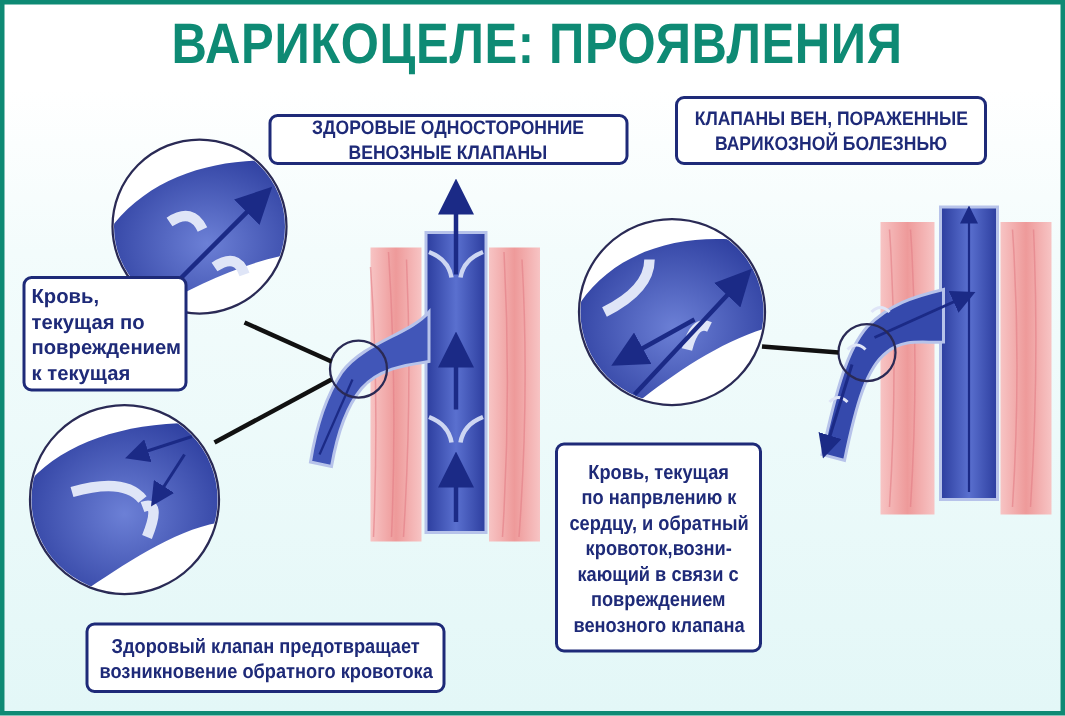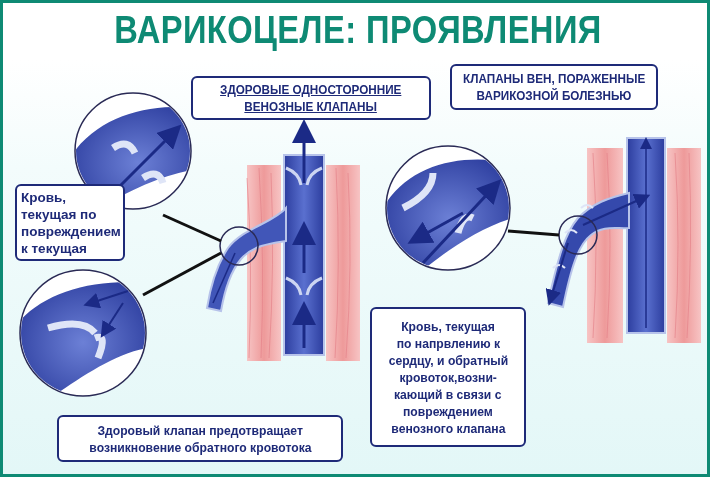--- a/index.html
+++ b/index.html
@@ -127,43 +127,43 @@
         </clipPath>
       <g clip-path="url(#c3)">
         <path d="M383,200 C410,160 460,150 510,160 L510,215 C475,225 440,250 410,275 L383,275 z" fill="url(#lensGrad)"></path>
         <path d="M400,205 Q430,190 430,170 M455,230 Q460,210 470,215" stroke="#dfe5f7" stroke-width="7" fill="none"></path>
         <line x1="420" y1="260" x2="490" y2="185" stroke="#1b2a86" stroke-width="3" marker-end="url(#arrowHead)"></line>
         <line x1="460" y1="210" x2="415" y2="235" stroke="#1b2a86" stroke-width="3" marker-end="url(#arrowHead)"></line>
       </g>
     </g>
   </svg>
 
-  <div class="label-box upper" style="left:188px; top:73px; width:240px; height:44px;text-decoration:underline;">
+  <div class="label-box upper" style="left:176px; top:73px; width:240px; height:34px;">
     <span class="cond">ЗДОРОВЫЕ ОДНОСТОРОННИЕ</span>
     <span class="cond">ВЕНОЗНЫЕ КЛАПАНЫ</span>
   </div>
 
   <div class="label-box upper" style="left:437px; top:61px; width:208px; height:46px;margin-left:10px;">
     <span class="cond">КЛАПАНЫ ВЕН, ПОРАЖЕННЫЕ</span>
     <span class="cond">ВАРИКОЗНОЙ БОЛЕЗНЬЮ</span>
   </div>
 
   <div class="label-box lower" style="left:12px; top:181px; width:110px; height:77px; align-items:flex-start; padding-left:4px;">
     <span>Кровь,</span>
     <span>текущая по</span>
     <span>повреждением</span>
     <span>к текущая</span>
   </div>
 
-  <div class="label-box lower" style="left:54px; top:412px; width:286px; height:47px;">
+  <div class="label-box lower" style="left:54px; top:412px; width:240px; height:47px;">
     <span class="cond">Здоровый клапан предотвращает</span>
     <span class="cond">возникновение обратного кровотока</span>
   </div>
 
-  <div class="label-box lower" style="left:367px; top:304px; width:156px; height:140px;">
+  <div class="label-box lower" style="left:367px; top:292px; width:138px; height:140px;">
     <span class="cond">Кровь, текущая</span>
     <span class="cond">по напрвлению к</span>
     <span class="cond">сердцу, и обратный</span>
     <span class="cond">кровоток,возни-</span>
     <span class="cond">кающий в связи с</span>
     <span class="cond">повреждением</span>
     <span class="cond">венозного клапана</span>
   </div>
 
 </div>

